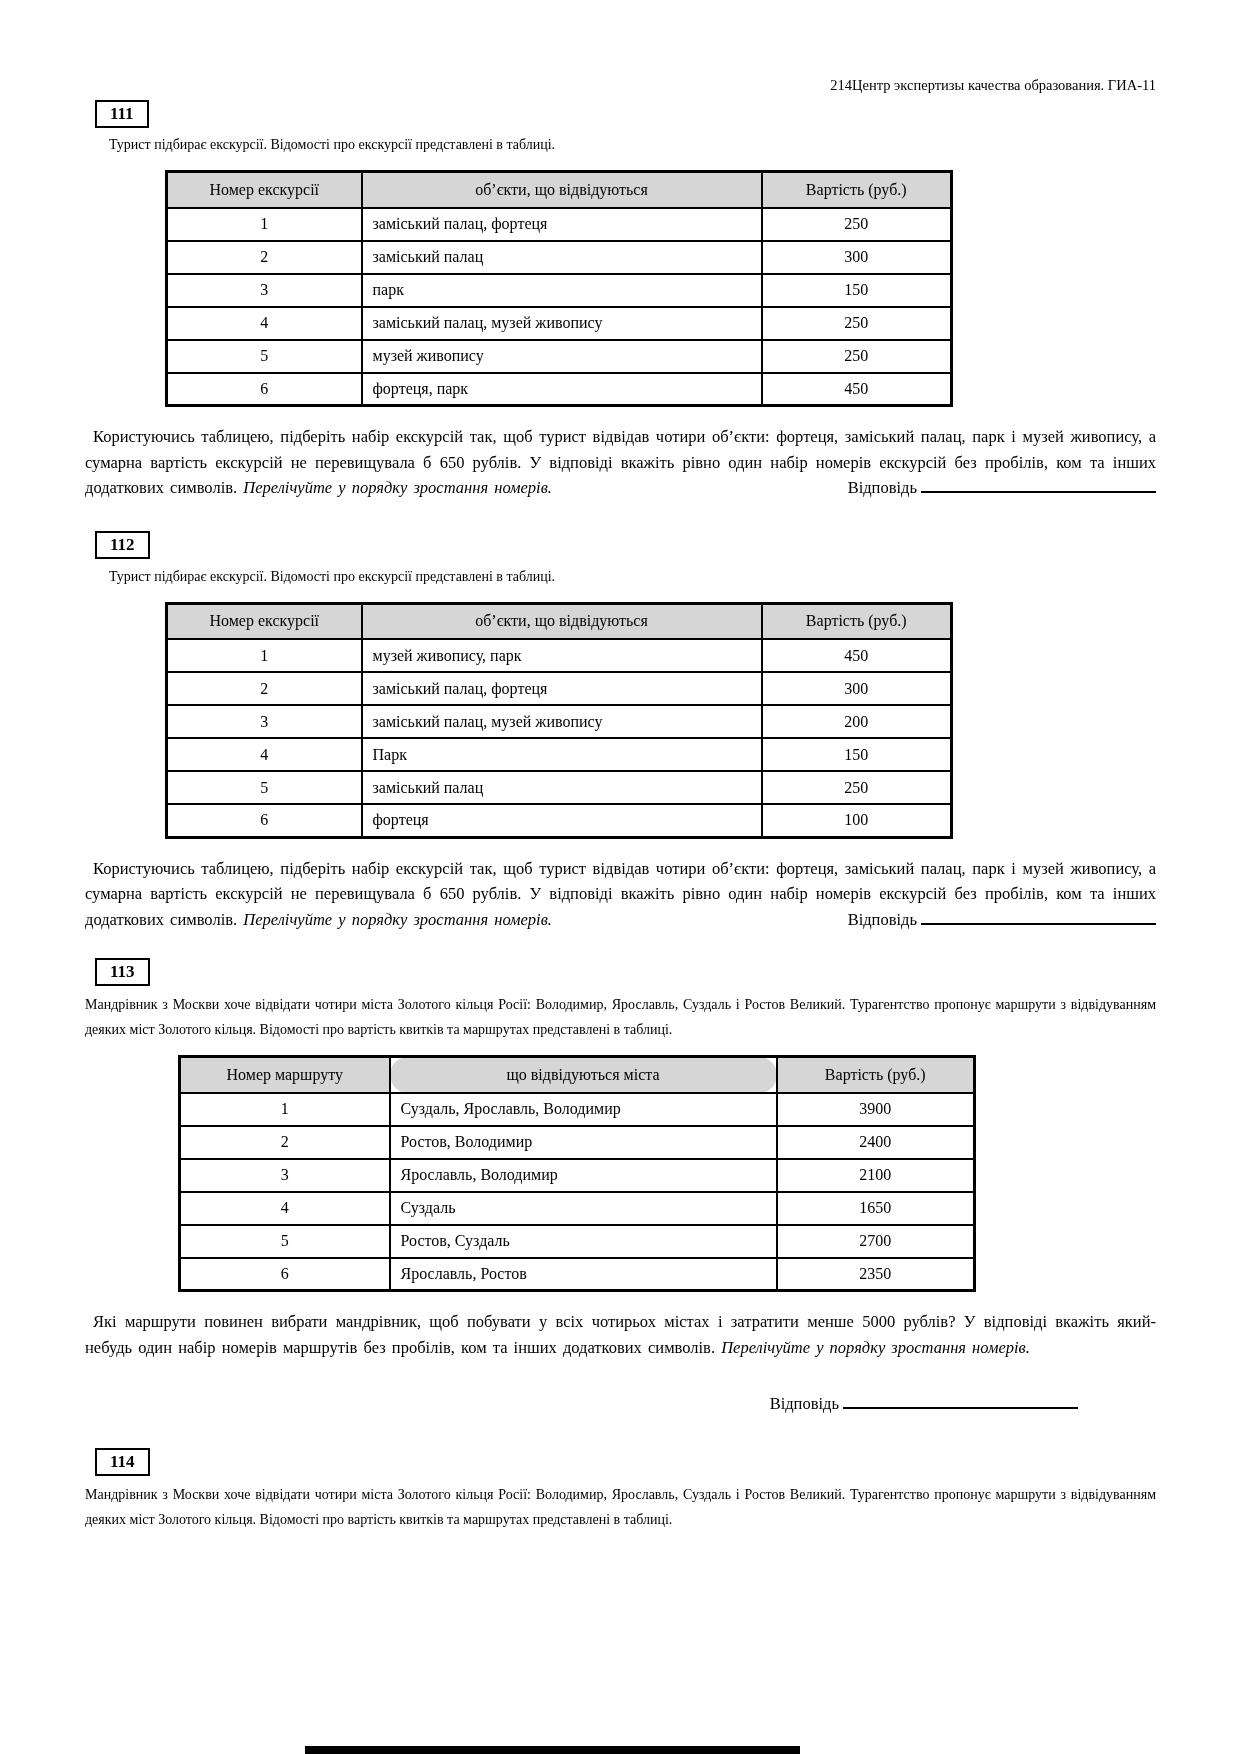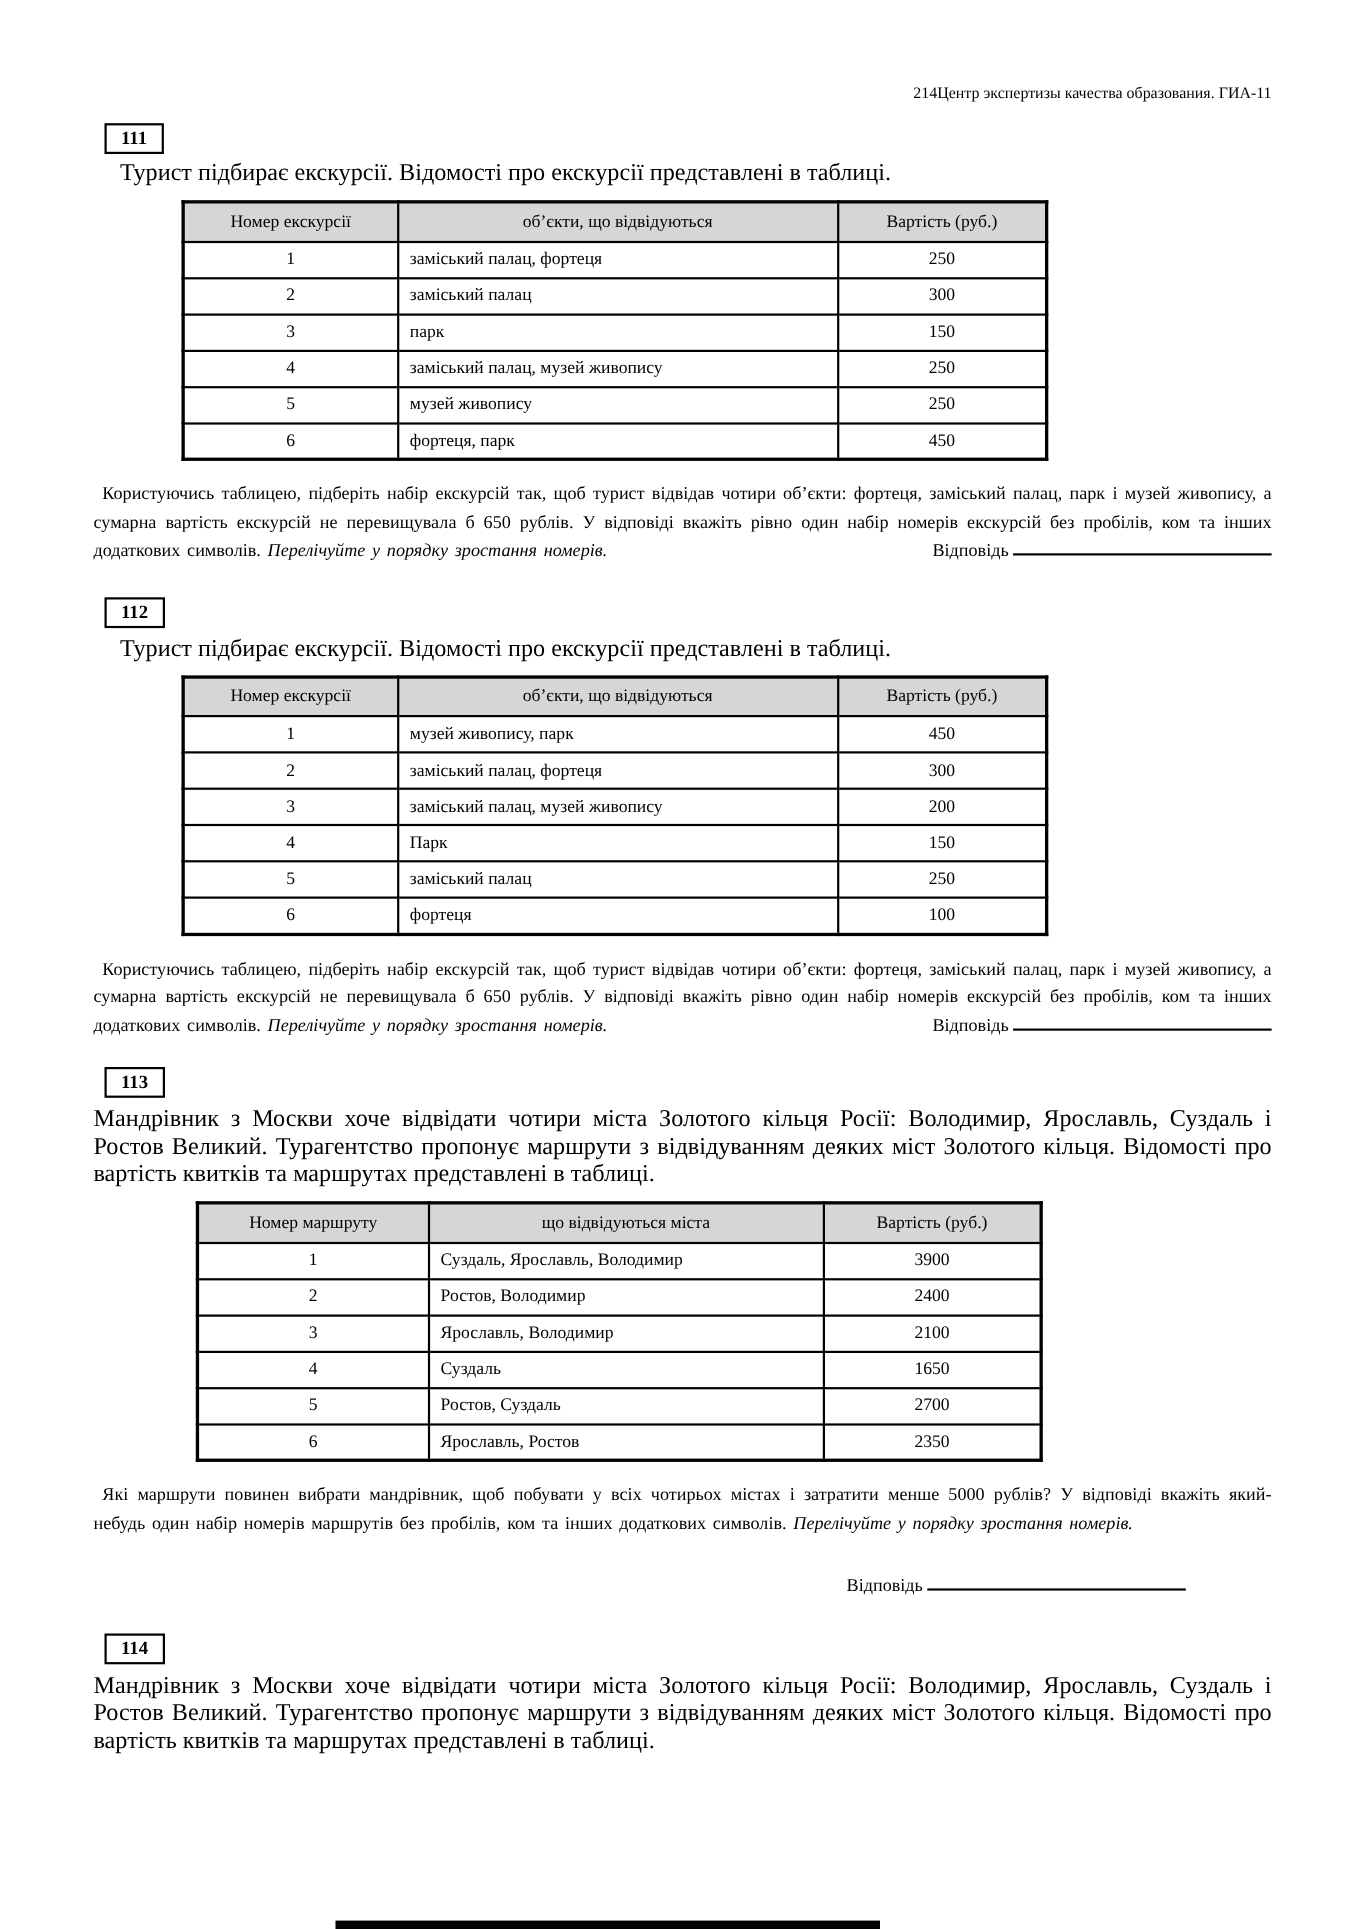--- a/index.html
+++ b/index.html
@@ -25,26 +25,26 @@
   .num-box {
     display: inline-block;
     border: 2px solid #000;
     font-weight: bold;
     font-size: 17px;
     padding: 1px 13px 2px 13px;
     margin-left: 10px;
     line-height: 21px;
   }
   .intro {
-    font-size: 22px;
+    font-size: 14px;
     line-height: 25px;
     text-align: justify;
   }
   .intro.ind { text-indent: 24px; }
-  .m-box-111 { margin-top: 18px; }
+  .m-box-111 { margin-top: 6px; }
   .m-intro-111 { margin-top: 4px; }
   .m-box-112 { margin-top: 30px; }
   .m-intro-112 { margin-top: 5px; }
   .m-box-113 { margin-top: 26px; }
   .m-intro-113 { margin-top: 6px; }
   .m-box-114 { margin-top: 34px; }
   .m-intro-114 { margin-top: 6px; }
 
   table.data-table {
     border-collapse: collapse;
@@ -63,21 +63,21 @@
     text-align: center;
     padding: 2px 16px;
   }
   .data-table td { height: 33px; padding: 2px 4px; }
   .data-table td.c0, .data-table td.c2 { text-align: center; }
   .data-table td.c1 { text-align: left; padding-left: 10px; }
   .t-exc th:nth-child(1)   { width: 195px; }
   .t-exc th:nth-child(2)   { width: 400px; margin-left: 31px; }
   .t-exc th:nth-child(3)   { width: 190px; }
   .t-route th:nth-child(1) { width: 210px; }
-  .t-route th:nth-child(2) { width: 359px; }
+  .t-route th:nth-child(2) { width: 387px; border-radius: 18px; }
   .t-route th:nth-child(3) { width: 198px; }
 
   .question {
     margin-top: 17px;
     font-size: 16.5px;
     line-height: 25.5px;
     text-align: justify;
     text-indent: 8px;
     word-spacing: 2px;
   }

